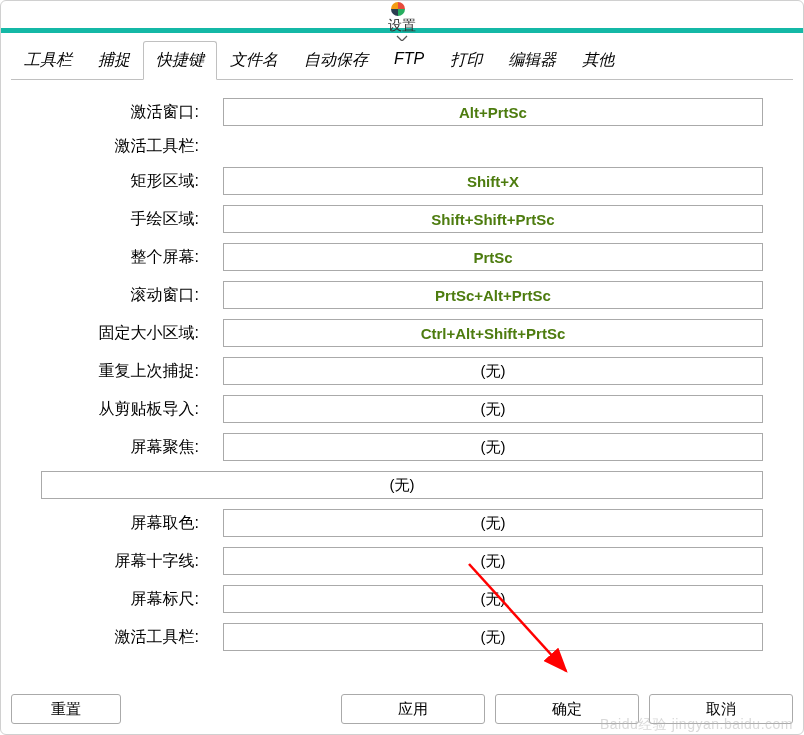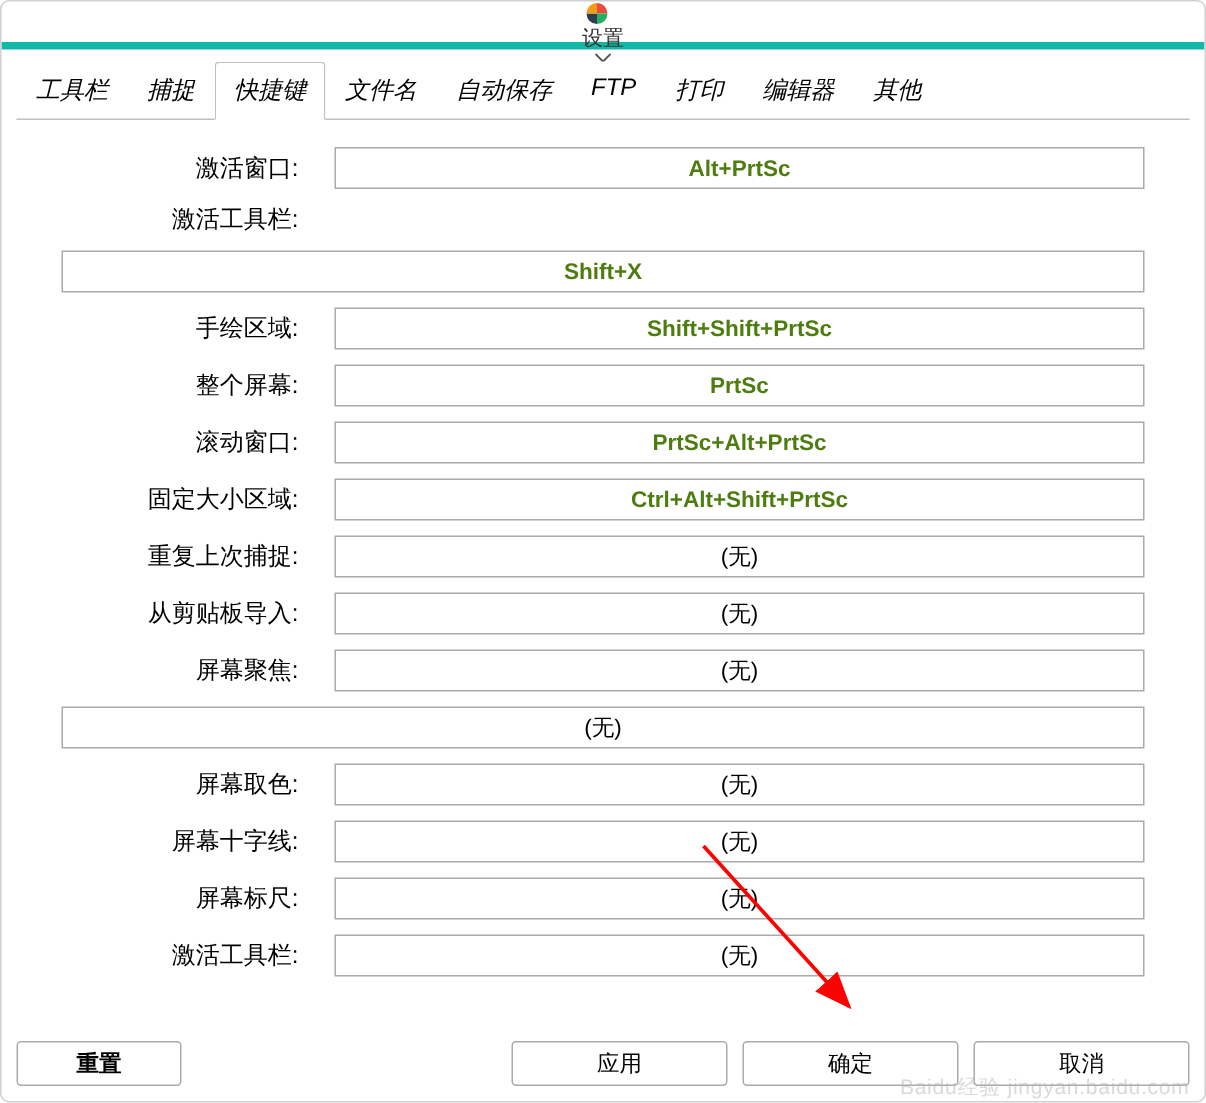--- a/index.html
+++ b/index.html
@@ -126,21 +126,20 @@
       background: #fff;
       font-size: 15px;
       cursor: pointer;
       display: flex;
       align-items: center;
       justify-content: center;
       border-radius: 3px;
     }
     .btn-reset {
       width: 110px;
-      font-weight: bold;
     }
     .btn-spacer {
       flex: 1;
     }
     .btn-apply, .btn-ok, .btn-cancel {
       width: 144px;
       margin-left: 10px;
     }
     .arrow-overlay {
       position: absolute;
@@ -194,20 +193,21 @@
 
 <div class="tab-content" id="shortcuts-container">
     <div class="shortcut-row">
       <div class="shortcut-label">激活窗口:</div>
       <div class="shortcut-input has-value">Alt+PrtSc</div>
     </div>
     <div class="shortcut-row">
       <div class="shortcut-label">激活工具栏:</div>
     </div>
     <div class="shortcut-row">
+      <div class="shortcut-label">矩形区域:</div>
       <div class="shortcut-input has-value">Shift+X</div>
     </div>
     <div class="shortcut-row">
       <div class="shortcut-label">手绘区域:</div>
       <div class="shortcut-input has-value">Shift+Shift+PrtSc</div>
     </div>
     <div class="shortcut-row">
       <div class="shortcut-label">整个屏幕:</div>
       <div class="shortcut-input has-value">PrtSc</div>
     </div>

